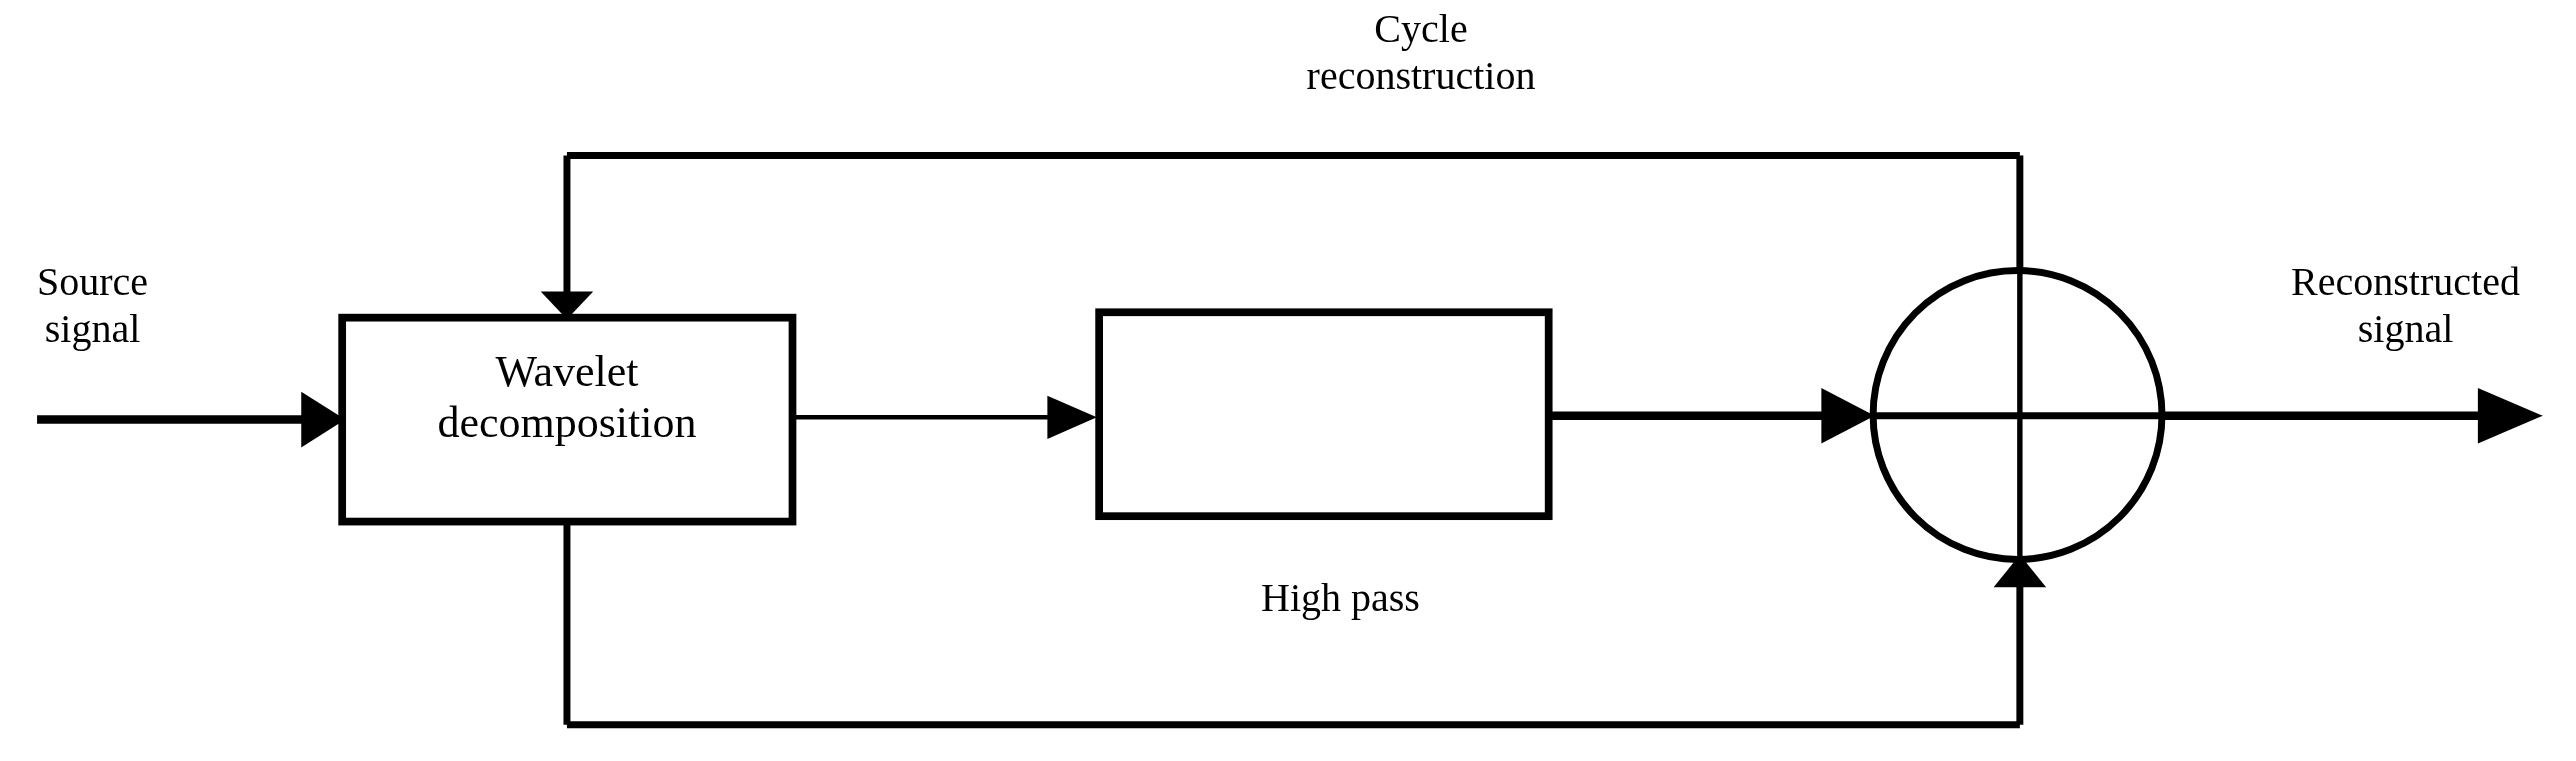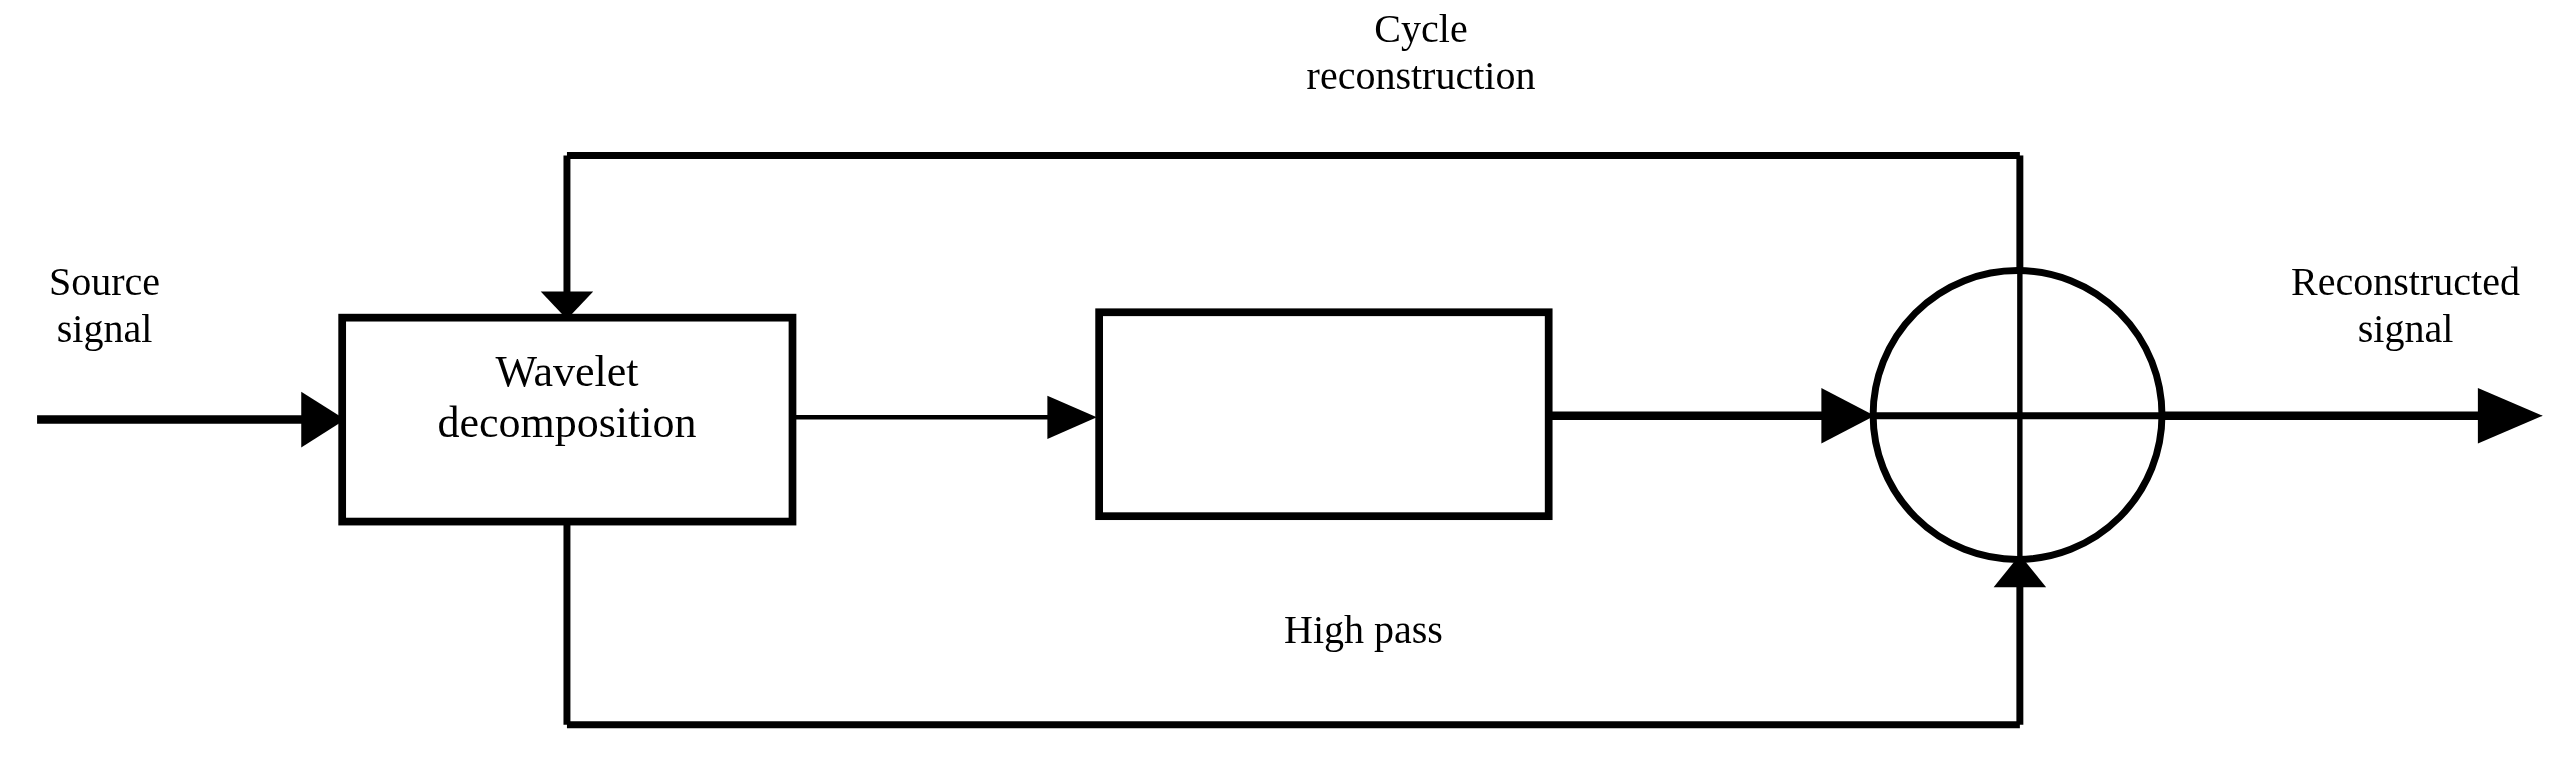--- a/index.html
+++ b/index.html
@@ -88,37 +88,37 @@
     <polygon points="2358,502 2358,574 2427,538" fill="#000000"></polygon>
 
     <circle cx="2612" cy="537" r="187" fill="none" stroke="#000000" stroke-width="9"></circle>
 
     <path d="M 2425 538 L 2799 538" stroke="#000000" stroke-width="9" fill="none"></path>
 
     <path d="M 2799 538 L 3250 538" stroke="#000000" stroke-width="11" fill="none"></path>
     <polygon points="3208,502 3208,574 3292,538" fill="#000000"></polygon>
   </svg>
 
-  <div class="lbl" style="left:12px; top:259px; width:185px;">
+  <div class="lbl" style="left:0px; top:259px; width:185px;">
     <span class="two-line">Source</span>
     <span class="two-line">signal</span>
   </div>
 
   <div class="box-text" style="left:342px; top:346px; width:450px;">
     <span class="two-line">Wavelet</span>
     <span class="two-line">decomposition</span>
   </div>
 
 
   <div class="lbl" style="left:1143px; top:6.2px; width:556px;">
     <span class="two-line">Cycle</span>
     <span class="two-line">reconstruction</span>
   </div>
 
-  <div class="lbl" style="left:1124px; top:575px; width:479px;margin-top:32px;">
+  <div class="lbl" style="left:1101px; top:575px; width:479px;">
     <span class="two-line">High pass</span>
   </div>
 
   <div class="lbl" style="left:2201px; top:259px; width:479px; text-align:left;">
     <span class="two-line" style="text-align:center; width:409px;">Reconstructed</span>
     <span class="two-line" style="text-align:center; width:409px;">signal</span>
   </div>
 
 </div>
 

